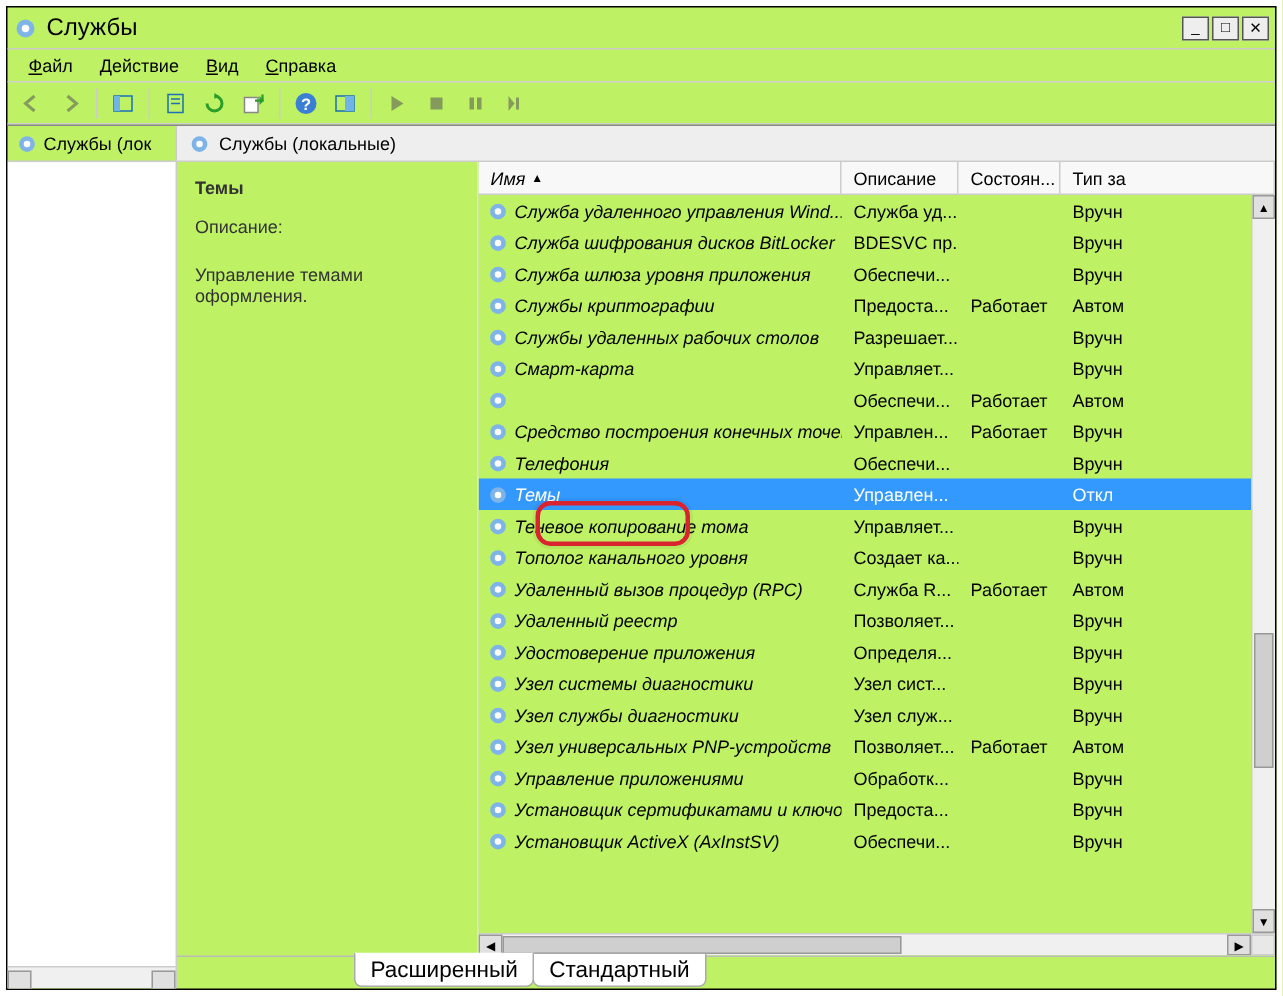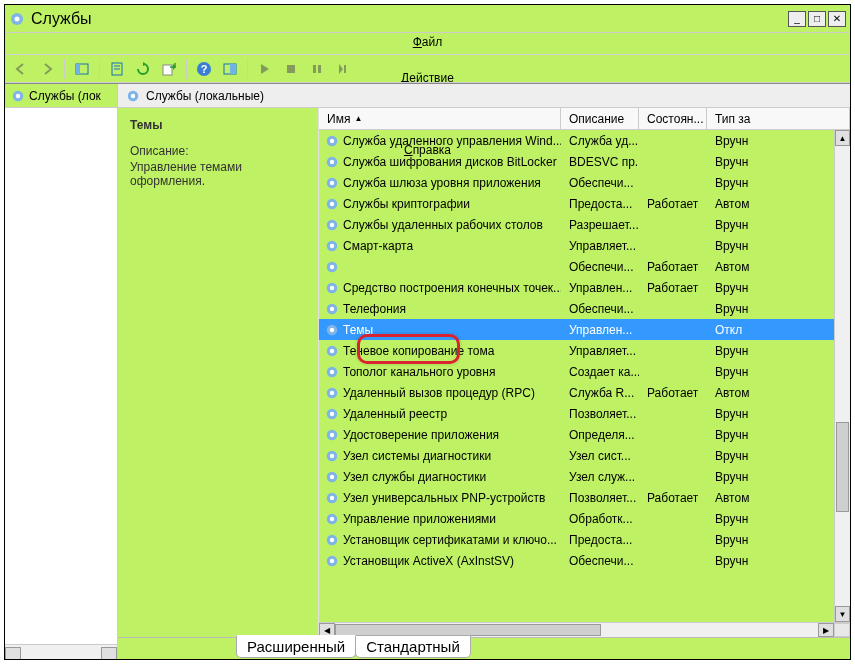--- a/index.html
+++ b/index.html
@@ -4,21 +4,21 @@
 <style>
 * { box-sizing: border-box; margin: 0; padding: 0; font-family: "Segoe UI", Tahoma, sans-serif; }
 body { background: #fff; width: 855px; height: 664px; position: relative; }
 .wrap { position: absolute; inset: 4px; border: 1px solid #000; background: #bef264; display: flex; flex-direction: column; justify-content: flex-end; }
 
 .titlebar { height: 28px; display: flex; align-items: center; padding: 0 4px; border-bottom: 1px solid #ccc; }
 .titlebar .icon { width:16px; height:16px; margin-right:6px; }
 .win-ctrl { margin-left:auto; display:flex; gap:2px; }
 .win-btn { width:18px; height:16px; border:1px solid #555; background:#eee; font-size:10px; display:flex; align-items:center; justify-content:center; cursor:pointer; }
 
-.menubar { height:22px; display:flex; align-items:center; padding:0 6px; gap:18px; border-bottom:1px solid #d0d0d0; font-size:12px;flex-direction:column; }
+.menubar { height:22px; display:flex; align-items:center; padding:0 6px; gap:2px; border-bottom:1px solid #d0d0d0; font-size:12px; }
 .menubar span { padding:2px 8px; cursor:pointer; }
 .menubar span u { text-decoration: underline; }
 
 .toolbar { height:28px; display:flex; align-items:center; padding:0 4px; gap:2px; border-bottom:1px solid #d0d0d0; }
 .tbtn { width:24px; height:24px; display:flex; align-items:center; justify-content:center; border:1px solid transparent; cursor:pointer; }
 .tsep { width:1px; height:20px; background:#ccc; margin:0 3px; }
 .disabled { opacity:.55; }
 
 .body { flex:1; display:flex; border-top:1px solid #888; overflow:hidden; }
 
@@ -27,26 +27,26 @@
 .tree-body { flex:1; background:#fff; }
 .tree-scroll { height:15px; border-top:1px solid #ccc; background:#f0f0f0; position:relative; }
 .tree-scroll::before, .tree-scroll::after { content:""; position:absolute; top:2px; width:14px; height:11px; background:#e0e0e0; border:1px solid #999; }
 .tree-scroll::before{ left:0;} .tree-scroll::after{ right:0;}
 
 .main { flex:1; display:flex; flex-direction:column; overflow:hidden; }
 .main-header { height:24px; background:#eee; border-bottom:1px solid #ccc; display:flex; align-items:center; padding:0 8px; gap:6px; font-size:12px; }
 .main-row { flex:1; display:flex; overflow:hidden; }
 .desc-pane { width:200px; padding:10px 12px; font-size:12px; color:#333; }
 .desc-pane .d-title { font-weight:bold; margin-bottom:12px; }
-.desc-pane .d-lbl { margin-bottom:2px; }
+.desc-pane .d-lbl { margin-bottom:18px; }
 
 .list-pane { flex:1; border-left:1px solid #e0e0e0; display:flex; flex-direction:column; position:relative; overflow:hidden; }
 .cols { height:22px; display:flex; border-bottom:1px solid #ccc; font-size:12px; background:#f8f8f8; flex-shrink:0; }
 .col { padding:3px 8px; border-right:1px solid #ccc; white-space:nowrap; overflow:hidden; display:flex; align-items:center; gap:4px; }
-.c1{ width:242px;} .c2{ width:78px;} .c3{ width:68px;} .c4{ flex:1; }
+.c1{ width:242px;font-style:italic;} .c2{ width:78px;} .c3{ width:68px;} .c4{ flex:1; }
 .sort-arr { font-size:8px; }
 
 .rows { flex:1; overflow:hidden; position:relative; }
 .row { height:21px; display:flex; align-items:center; font-size:12px; position:relative; }
 .row.selected { background:#3399ff; color:#fff; }
 .cell { white-space:nowrap; overflow:hidden; padding:0 4px 0 8px; }
 .cell.c1 { display:flex; align-items:center; gap:4px; padding-left:6px; }
 
 .gear { width:14px; height:14px; flex-shrink:0; }
 .gear circle.g1 { fill:#7fb4e8; }

